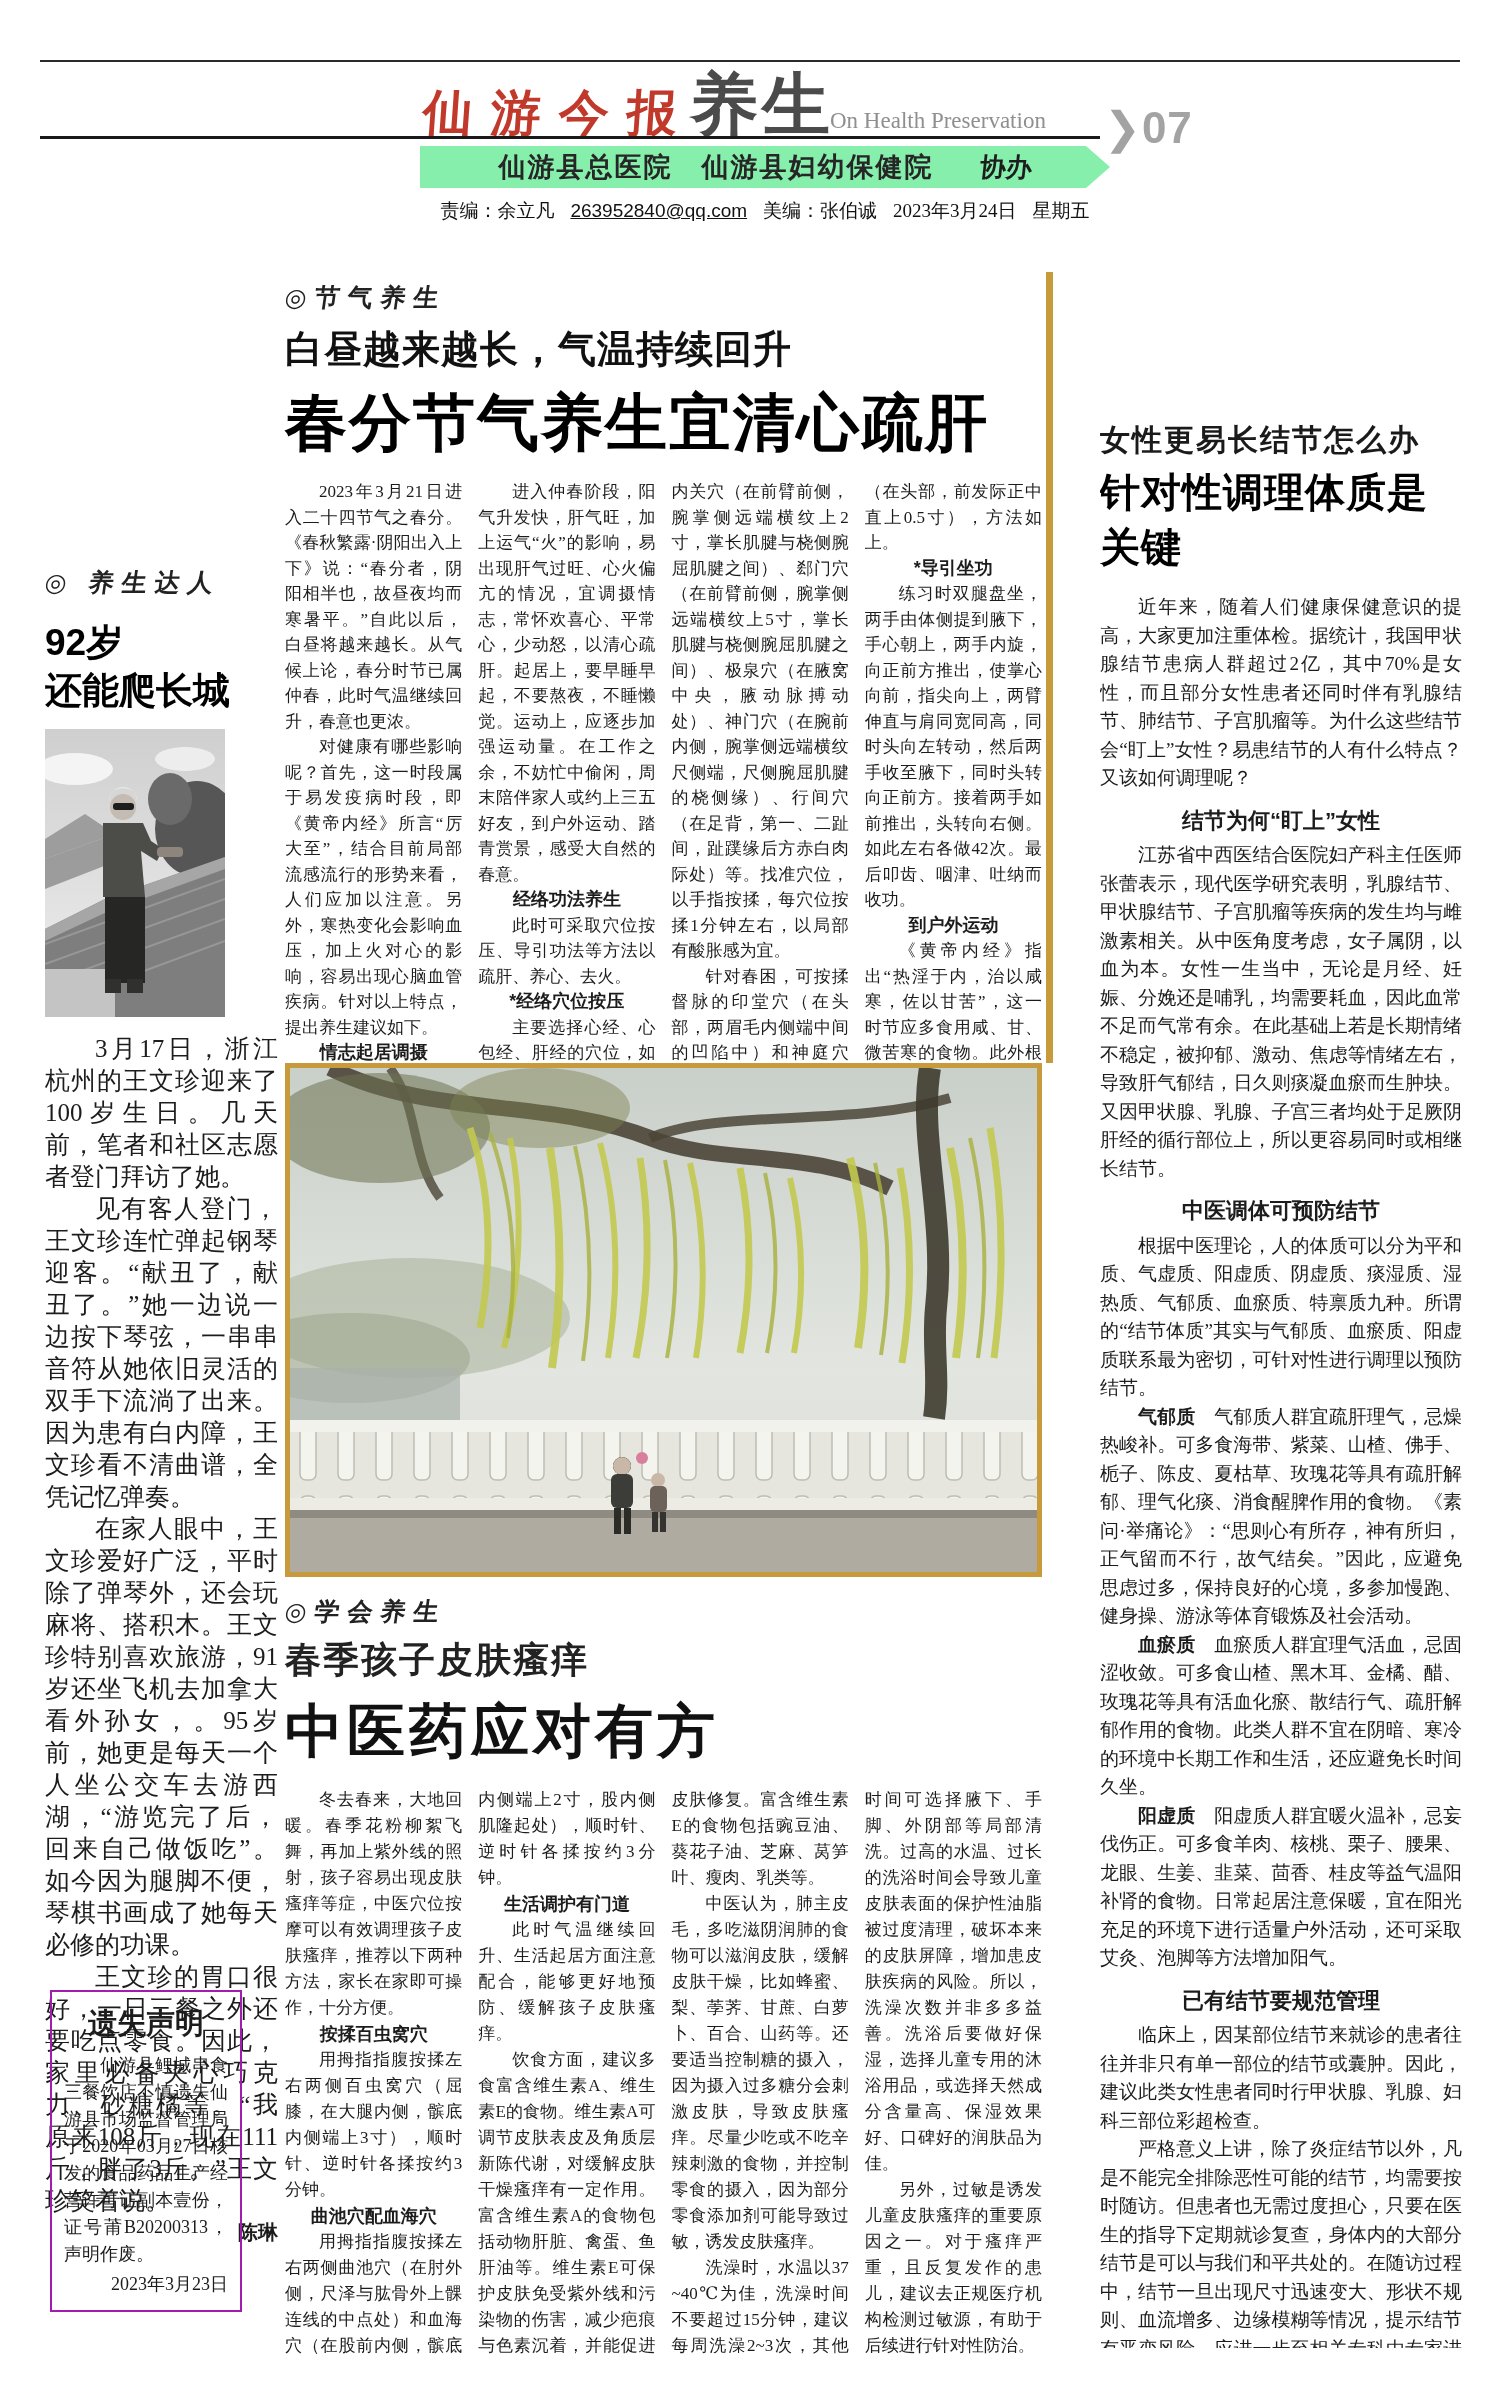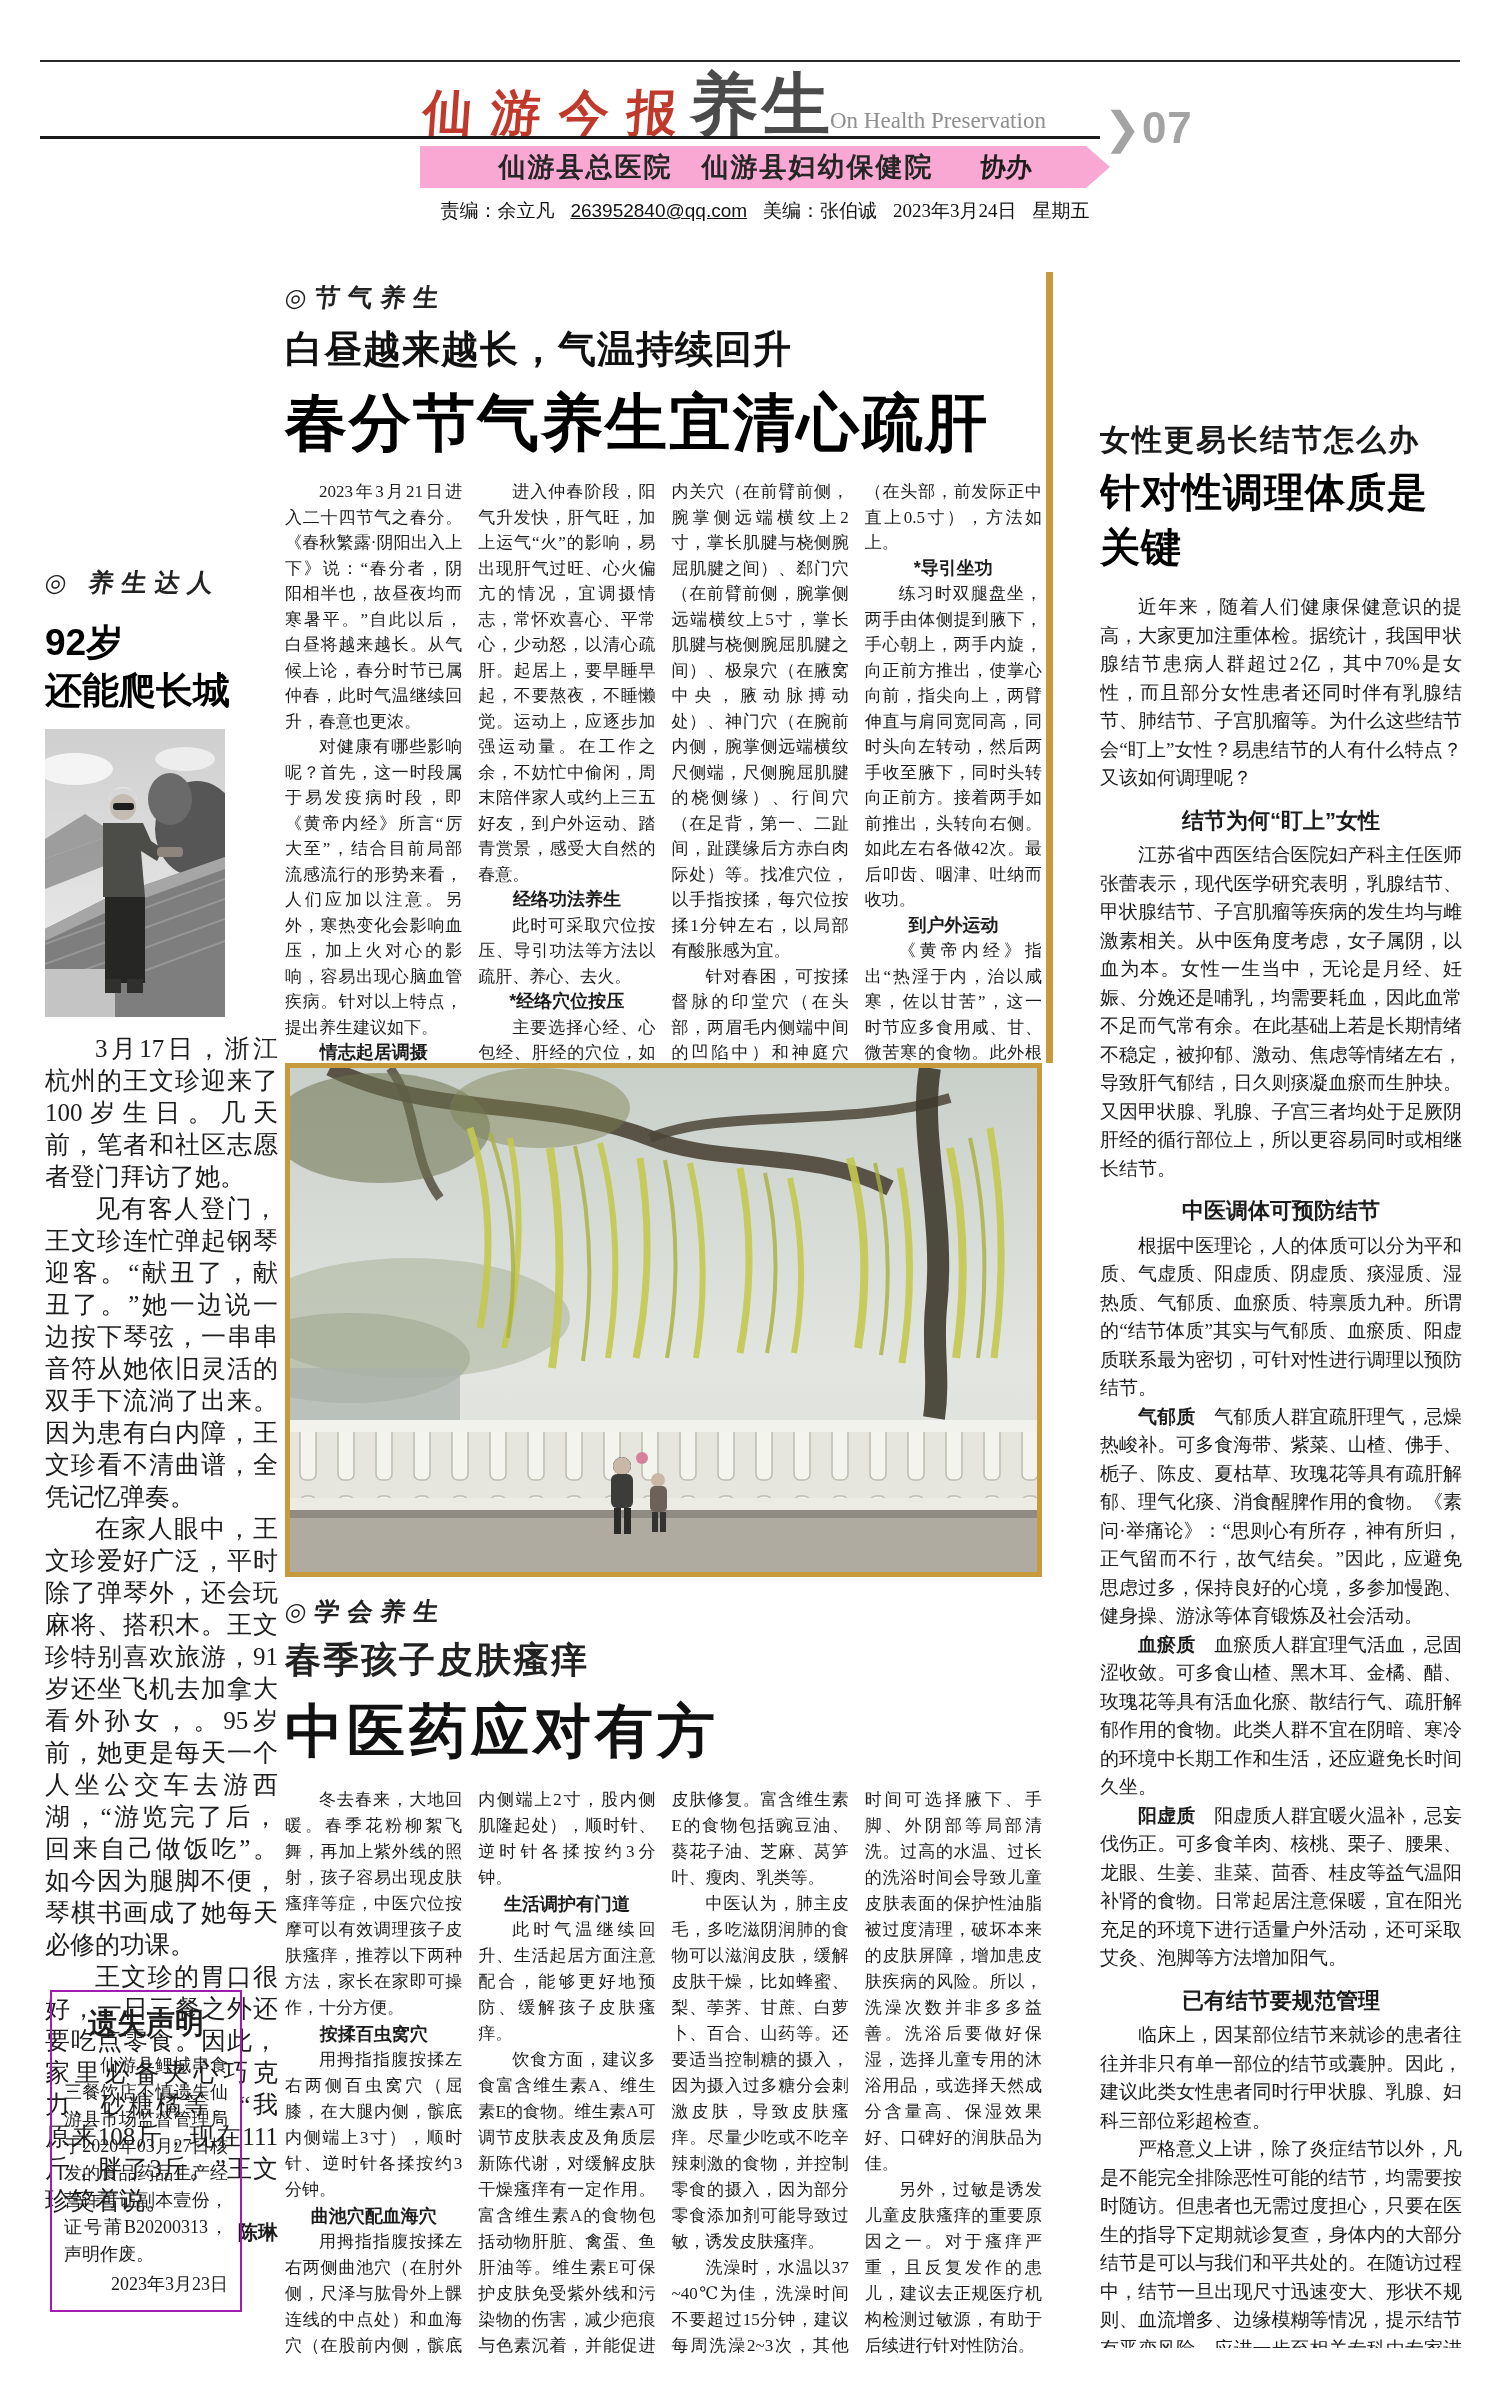--- a/index.html
+++ b/index.html
@@ -10,21 +10,21 @@
   
   .top-rule { position:absolute; left:40px; top:60px; width:1420px; height:2px; background:#2a2a2a; }
   .paper-name { position:absolute; left:423px; top:80px; font-size:50px; font-weight:700; color:#c0392b;
                 letter-spacing:18px; font-family:"Liberation Serif",serif; transform:skewX(-4deg); }
   .section-title { position:absolute; left:690px; top:60px; font-size:68px; font-weight:900;
                    color:#4b4b4b; font-family:"Liberation Sans","DejaVu Sans",sans-serif; letter-spacing:4px; }
   .section-en { position:absolute; left:830px; top:108px; font-size:23px; color:#8f8f8f; }
   .header-rule { position:absolute; left:40px; top:136px; width:1060px; height:3px; background:#1a1a1a; }
   .page-number { position:absolute; left:1104px; top:102px; font-size:44px; font-weight:900; color:#a3a3a3;
                  font-family:"Liberation Sans","DejaVu Sans",sans-serif; letter-spacing:1px; }
-  .banner { position:absolute; left:420px; top:146px; width:690px; height:42px; background:#f9a8d4;
+  .banner { position:absolute; left:420px; top:146px; width:690px; height:42px; background:#86efac;
             clip-path:polygon(0 0, calc(100% - 24px) 0, 100% 50%, calc(100% - 24px) 100%, 0 100%);
             display:flex; align-items:center; justify-content:center; }
   .banner .hospitals { font-size:27px; font-weight:700; color:#262626; letter-spacing:2px;
             font-family:"Liberation Sans","DejaVu Sans",sans-serif; }
   .banner .co-host { font-size:26px; font-weight:700; color:#1d1d1d; margin-left:46px; transform:skewX(-6deg); }
   .credits { position:absolute; left:420px; top:198px; width:690px; text-align:center; font-size:19px; color:#111; }
   .credits span { margin:0 8px; }
   .credits .email { text-decoration:underline; font-family:"Liberation Sans",sans-serif; }
 
   

